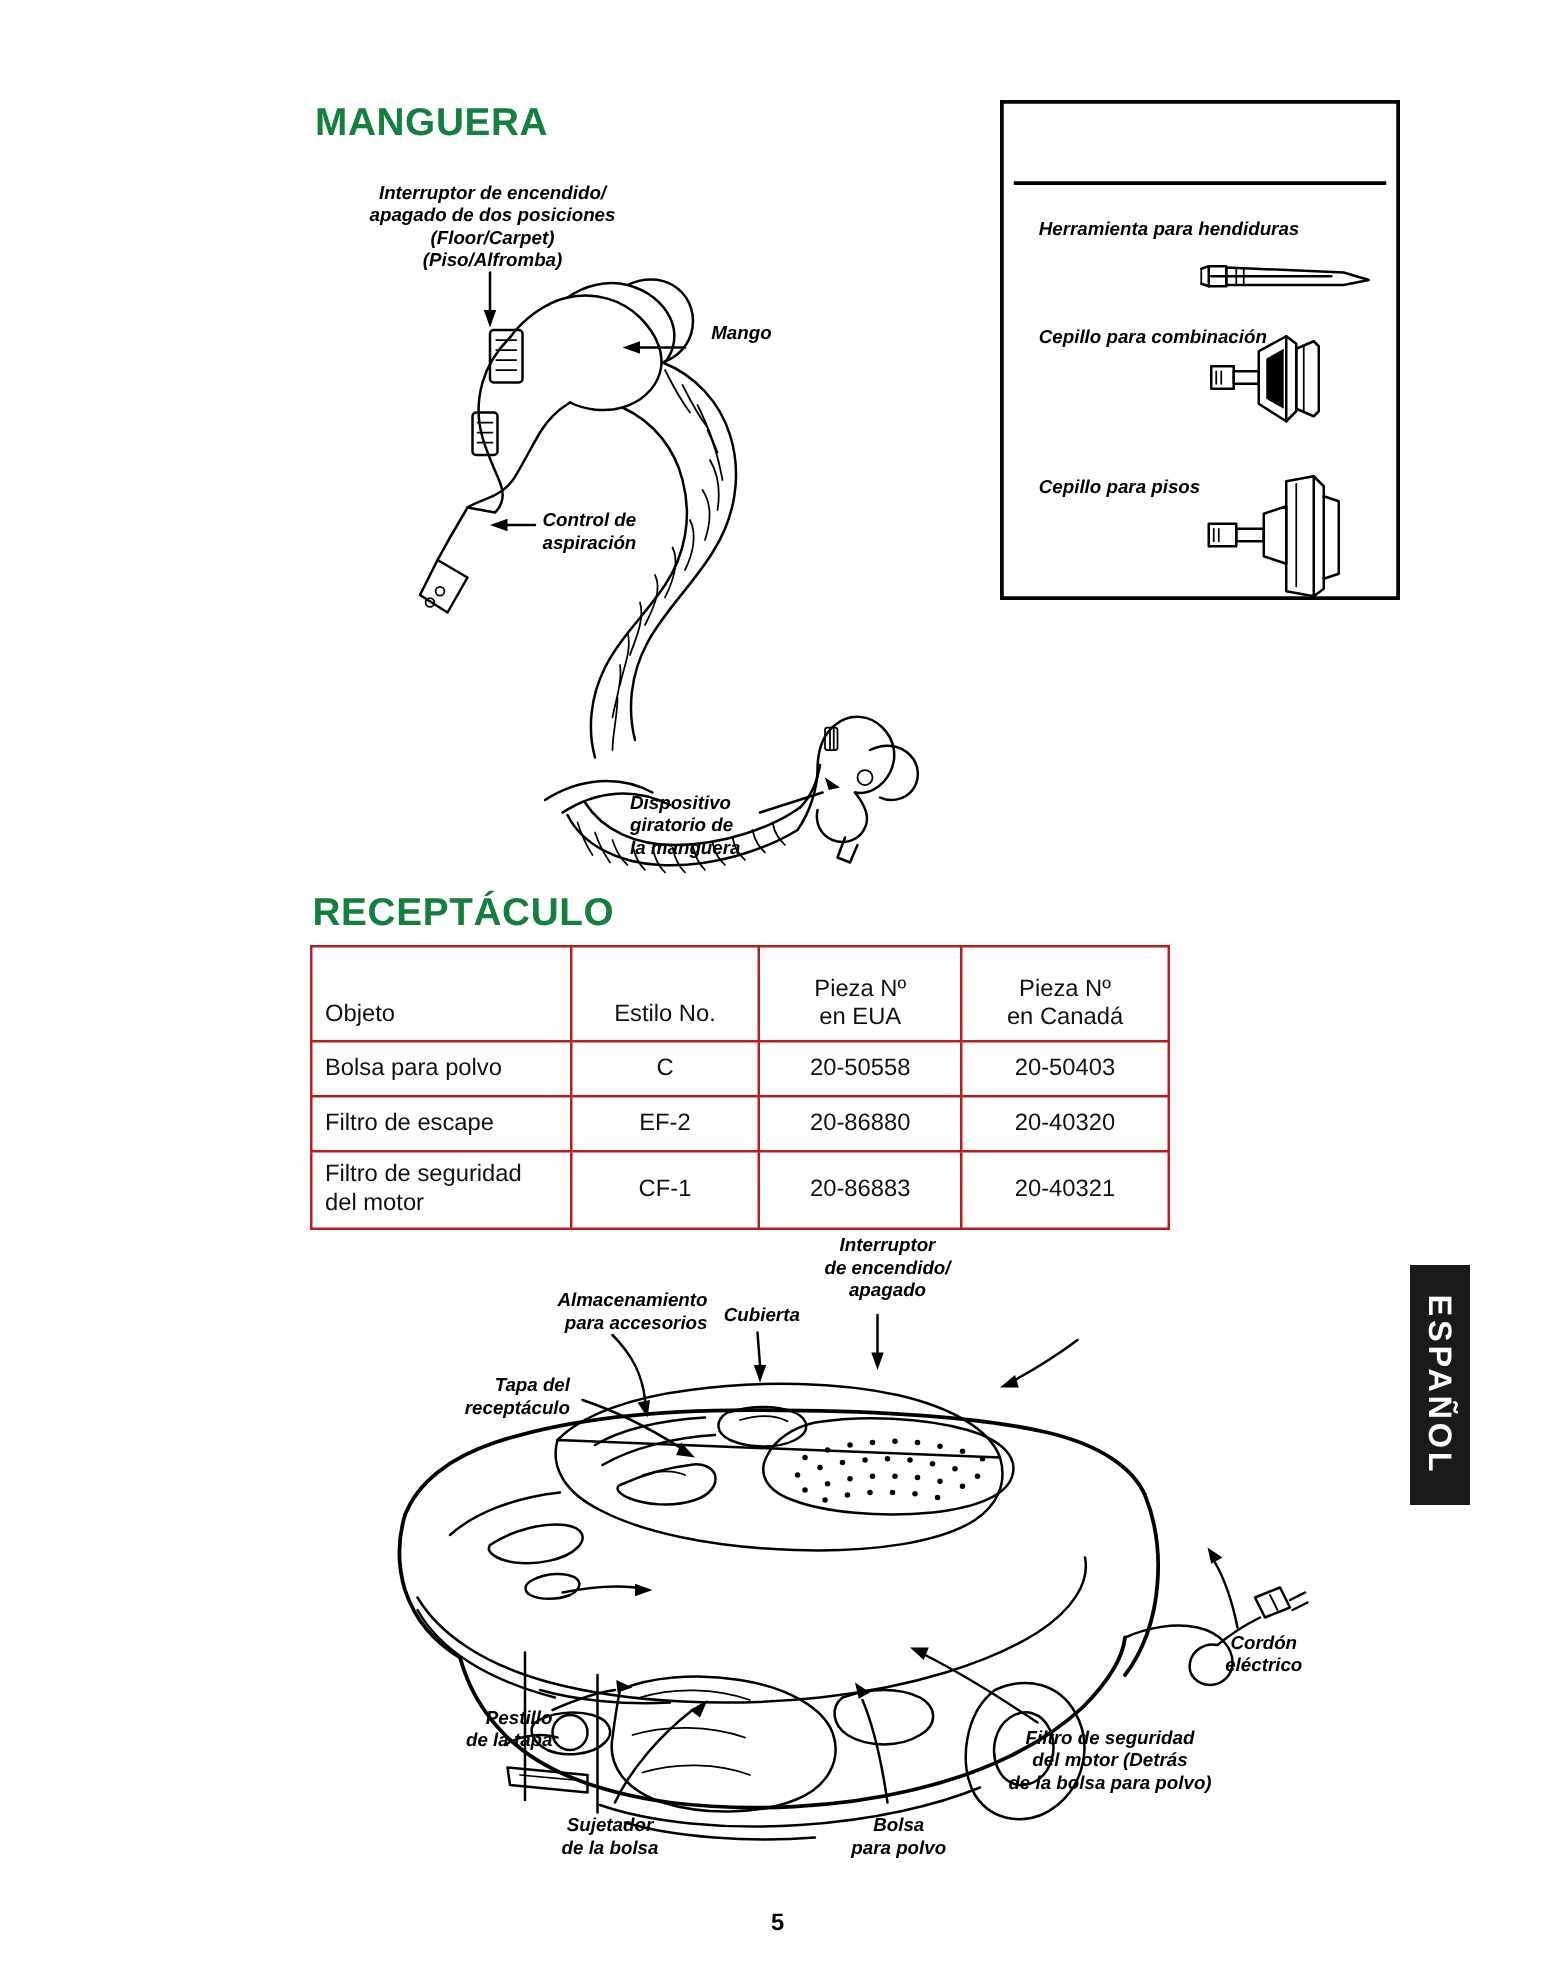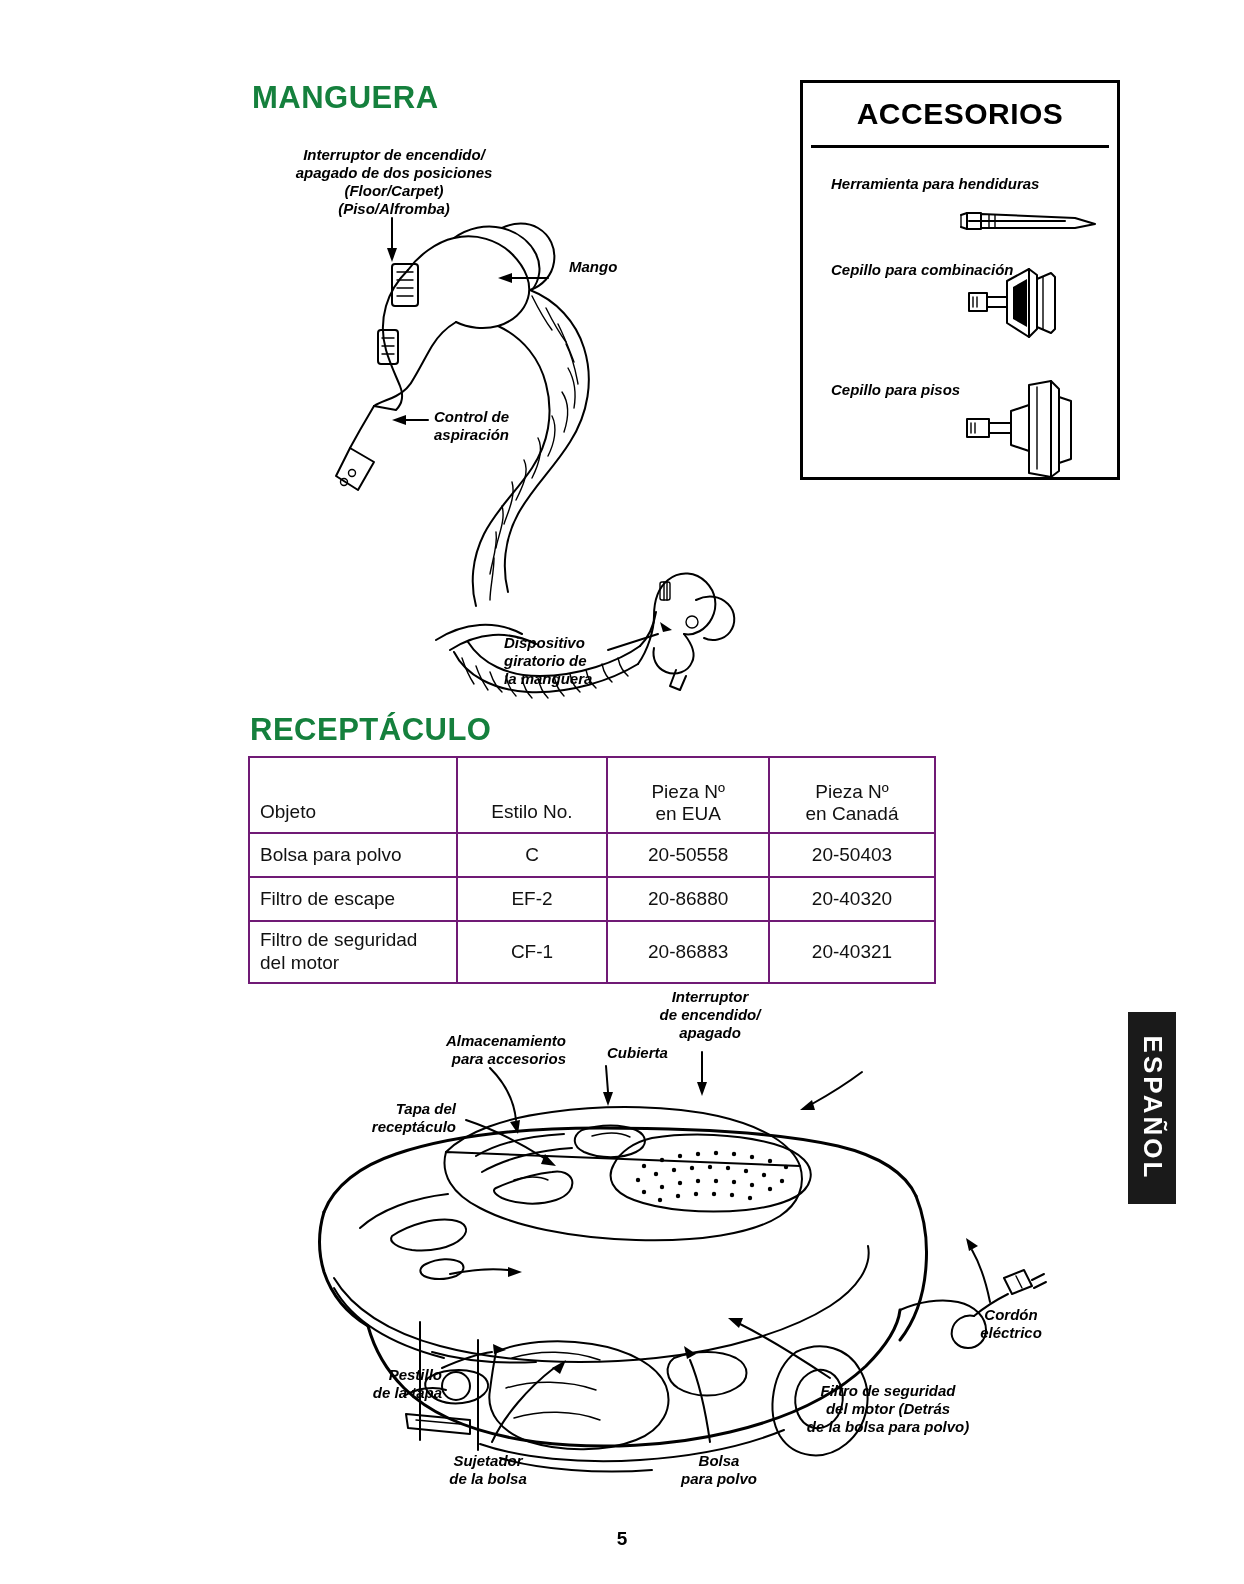--- a/index.html
+++ b/index.html
@@ -85,21 +85,21 @@
   
   #parts-table {
     position: absolute;
     left: 248px;
     top: 756px;
     width: 688px;
     border-collapse: collapse;
     background: #fff;
   }
   #parts-table th, #parts-table td {
-    border: 2px solid #701a75;
+    border: 2px solid #b91c1c;
     font-size: 19px;
     font-weight: 400;
     padding: 7px 10px;
     color: #111;
   }
   #parts-table thead th {
     text-align: center;
     vertical-align: bottom;
     height: 58px;
     line-height: 1.15;
@@ -267,21 +267,20 @@
     <path class="fillk" d="M152 132 l-5 -14 l10 0 z"></path>
     <path class="ln" d="M308 148 L272 148"></path>
     <path class="fillk" d="M258 148 l14 -5 l0 10 z"></path>
     <path class="ln" d="M188 290 L166 290"></path>
     <path class="fillk" d="M152 290 l14 -5 l0 10 z"></path>
     <path class="ln" d="M368 520 L418 504"></path>
     <path class="fillk" d="M432 500 l-12 -8 l3 10 z"></path>
   </svg>
 
   <div id="accessories-box">
-    <div id="accessories-title">ACCESORIOS</div>
     <div id="accessories-divider"></div>
 
     <div class="acc-label" id="acc-label-crevice">Herramienta
 para
 hendiduras</div>
     <div class="acc-label" id="acc-label-combo">Cepillo para
 combinación</div>
     <div class="acc-label" id="acc-label-floor">Cepillo
 para pisos</div>
 
@@ -465,21 +464,21 @@
                           C654 280 664 274 674 276"></path>
       <path class="ln" d="M674 276 C686 266 700 258 708 254"></path>
       <path class="ln" d="M704 238 L724 230 L732 246 L712 254 Z"></path>
       <path class="ln-thin" d="M716 236 L722 248"></path>
       <path class="ln" d="M732 240 L744 234 M734 248 L746 242"></path>
     </svg>
   </div>
 
   <div class="callout right" id="callout-accessory-storage" style="left:400px; top:1032px; width:166px;">Almacenamiento
 para accesorios</div>
-  <div class="callout" id="callout-cover" style="left:607px; top:1044px;">Cubierta</div>
+  <div class="callout" id="callout-cover" style="left:579px; top:1044px;">Cubierta</div>
   <div class="callout center" id="callout-onoff" style="left:640px; top:988px; width:140px;">Interruptor
 de encendido/
 apagado</div>
   <div class="callout right" id="callout-lid" style="left:338px; top:1100px; width:118px;">Tapa del
 receptáculo</div>
   <div class="callout right" id="callout-latch" style="left:344px; top:1366px; width:98px;">Pestillo
 de la tapa</div>
   <div class="callout center" id="callout-bagholder" style="left:418px; top:1452px; width:140px;">Sujetador
 de la bolsa</div>
   <div class="callout center" id="callout-dustbag" style="left:660px; top:1452px; width:118px;">Bolsa

